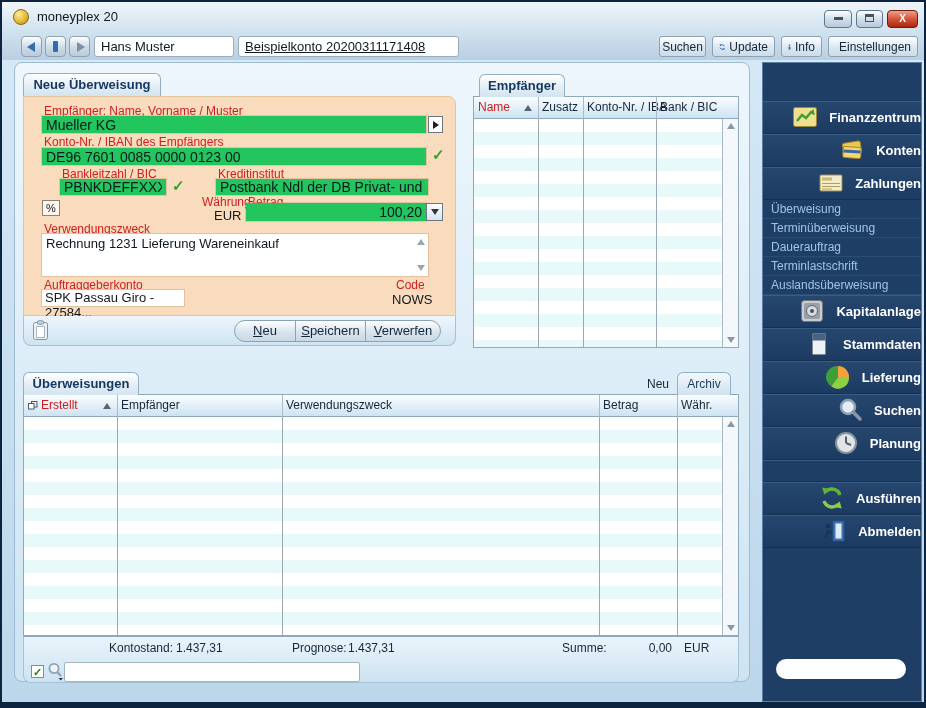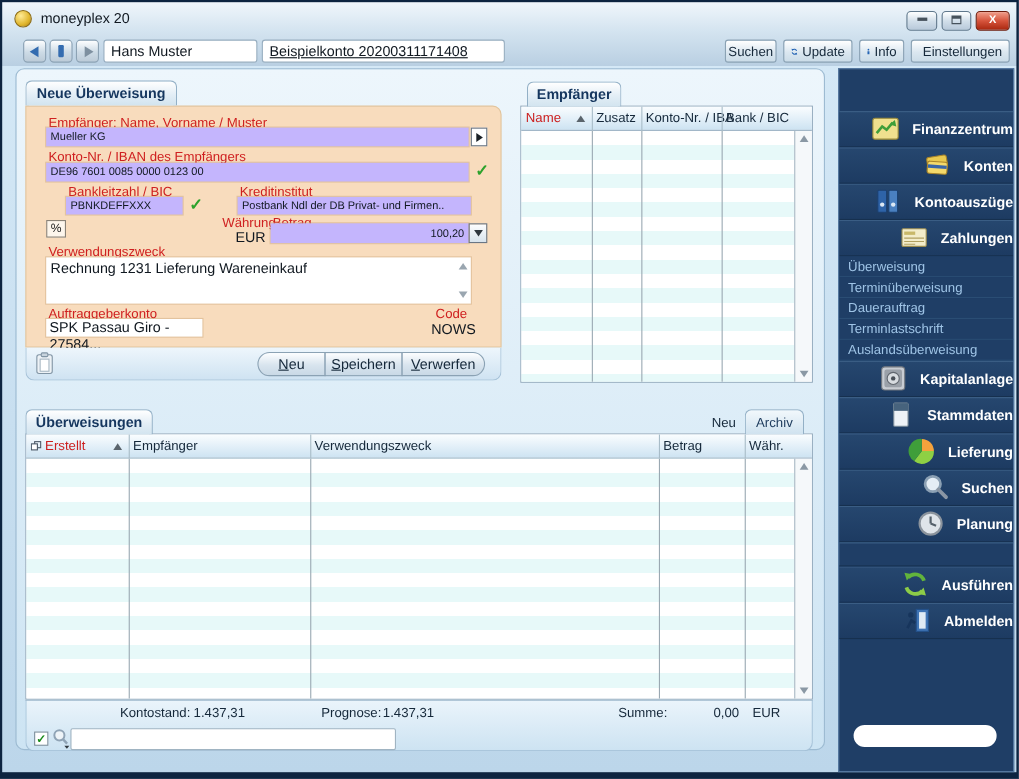--- a/index.html
+++ b/index.html
@@ -42,21 +42,21 @@
   .main-panel{position:absolute;left:12px;top:2px;width:736px;height:620px;
     background:linear-gradient(#edf6fc,#cde4f3);border:1px solid #9dbbd2;border-radius:8px;}
   
   .tab{position:absolute;height:23px;background:linear-gradient(#ffffff,#e3eef6 55%,#d2e4ef);
     border:1px solid #93b0c6;border-bottom:none;border-radius:6px 6px 0 0;
     font-weight:bold;font-size:13px;color:#15365e;text-align:center;line-height:22px;z-index:4;}
   
   .form-panel{position:absolute;left:8px;top:33px;width:433px;height:220px;background:#f8dcbd;
     border:1px solid #e2c49c;border-radius:0 8px 0 0;z-index:2;}
   .flabel{position:absolute;font-size:12px;color:#cf2020;}
-  .finput{position:absolute;border:none;background:#c4b5fd;font-size:10px;color:#101820;
+  .finput{position:absolute;border:none;background:#22c55e;font-size:14px;color:#101820;
     padding:0 4px;font-family:"Liberation Sans",sans-serif;box-shadow:0 0 0 1px rgba(190,150,100,.35);}
   .check{position:absolute;font-size:15px;font-weight:bold;color:#2ca22c;}
   .mini-btn{position:absolute;border:1px solid #6a7684;background:linear-gradient(#fdfeff,#d8e3ec);
     display:flex;align-items:center;justify-content:center;}
   .dd-tri{width:0;height:0;border-left:4px solid transparent;border-right:4px solid transparent;border-top:6px solid #30383f;}
   .r-tri{width:0;height:0;border-top:4px solid transparent;border-bottom:4px solid transparent;border-left:6px solid #1a2026;}
   .static-text{position:absolute;font-size:13px;color:#101820;}
   .purpose-box{position:absolute;left:18px;top:137px;width:386px;height:42px;background:#fff;
     box-shadow:0 0 0 1px rgba(190,150,100,.35);}
   .purpose-box textarea{width:100%;height:100%;border:none;resize:none;font-size:13px;color:#101820;
@@ -324,29 +324,20 @@
               <rect x="4" y="5" width="18" height="11" rx="2" fill="#e9c94f" stroke="#a8842a"></rect>
             </g>
           <g transform="rotate(4 13 16)">
             <rect x="4" y="10" width="18" height="11" rx="2" fill="#f4d96a" stroke="#a8842a"></rect>
             <rect x="4.5" y="13" width="17" height="3" fill="#3a66a8"></rect>
           </g>
         </svg>
         <span class="lbl">Konten</span>
       </div>
 
-      <div class="side-item">
-        <svg class="icon-box" viewBox="0 0 26 26">
-          <rect x="4" y="3" width="8" height="20" rx="1" fill="#2e63a8" stroke="#1c4070"></rect>
-          <rect x="14" y="3" width="8" height="20" rx="1" fill="#4a80c0" stroke="#1c4070"></rect>
-          <circle cx="8" cy="16" r="2" fill="#dce8f4"></circle>
-          <circle cx="18" cy="16" r="2" fill="#dce8f4"></circle>
-        </svg>
-        <span class="lbl">Kontoauszüge</span>
-      </div>
 
       <div class="side-item">
         <svg class="icon-box" viewBox="0 0 26 26">
           <rect x="2" y="5" width="22" height="16" rx="1" fill="#f2ecca" stroke="#9a8c50"></rect>
           <rect x="4" y="7.5" width="10" height="3" fill="#c8b86a"></rect>
           <line x1="4" y1="13.5" x2="22" y2="13.5" stroke="#b0a060"></line>
           <line x1="4" y1="16.5" x2="22" y2="16.5" stroke="#b0a060"></line>
           <line x1="4" y1="19" x2="14" y2="19" stroke="#b0a060"></line>
         </svg>
         <span class="lbl">Zahlungen</span>

